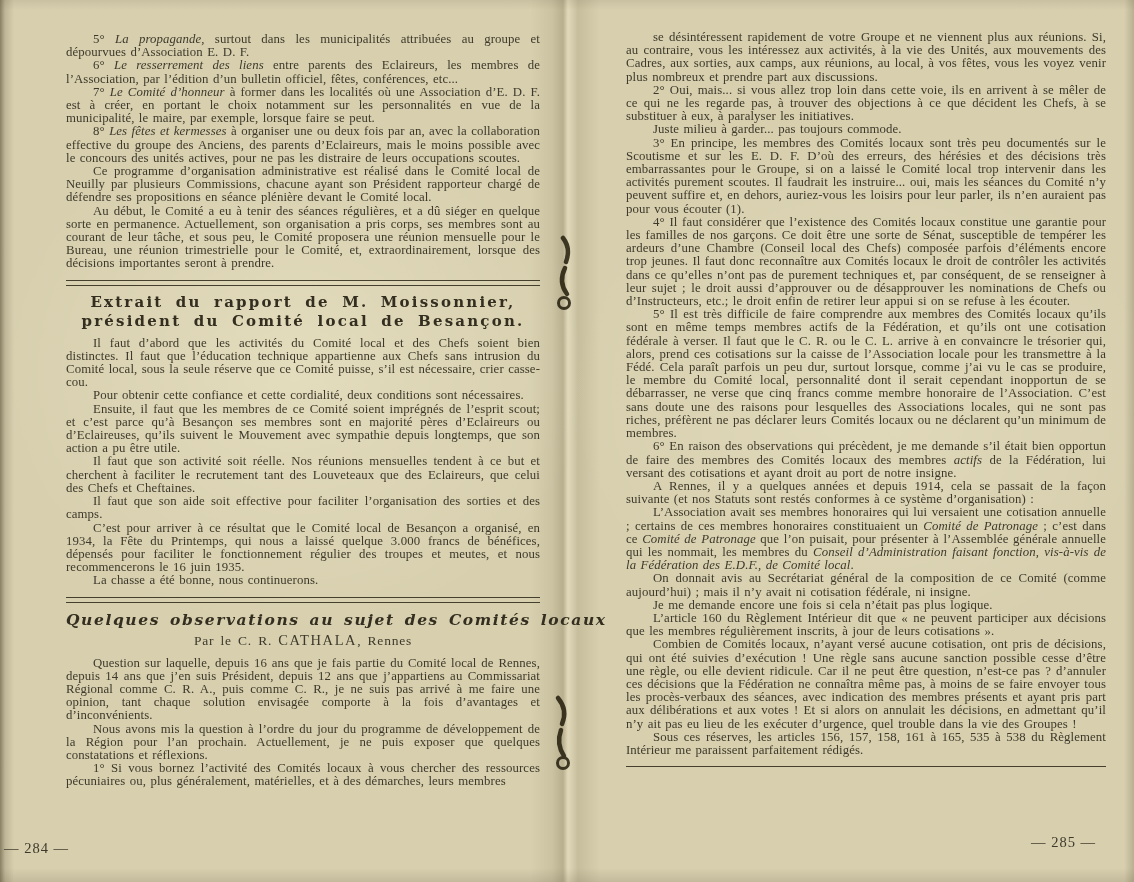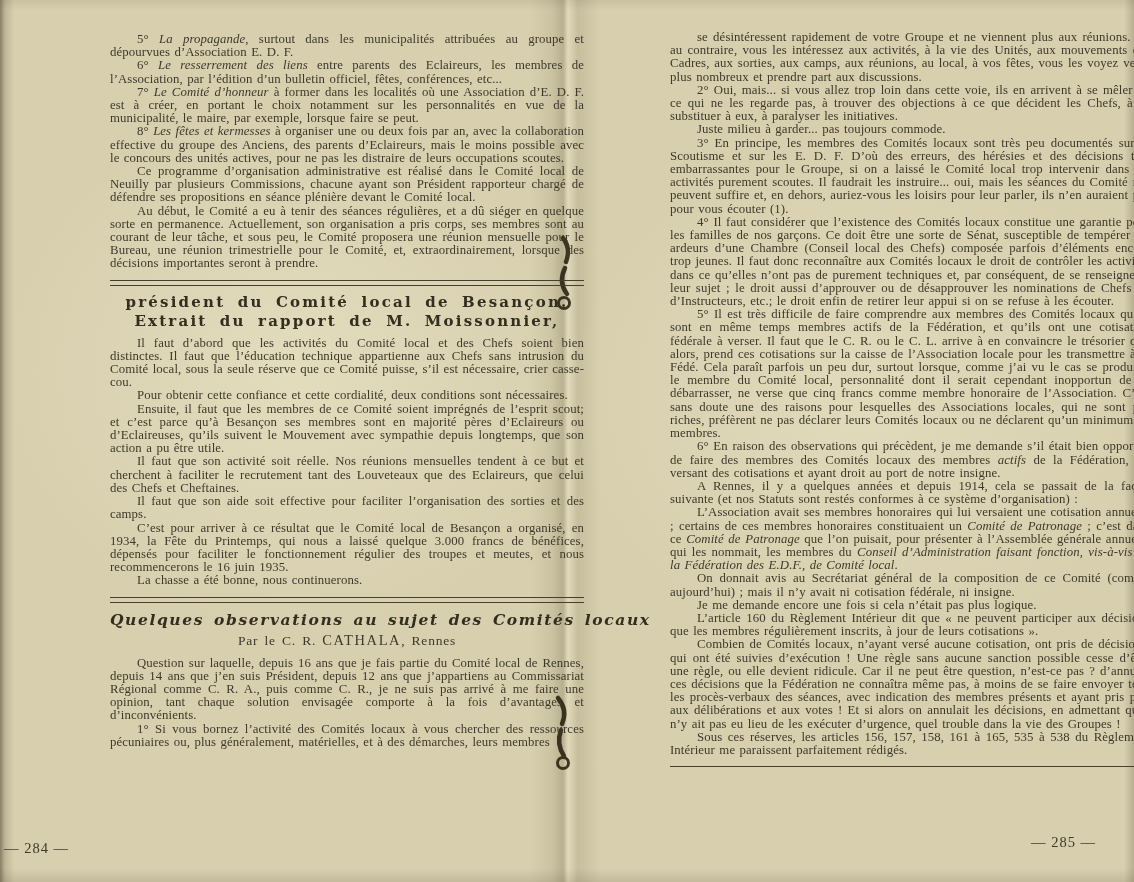--- a/index.html
+++ b/index.html
@@ -12,21 +12,21 @@
       radial-gradient(ellipse 420px 380px at 26% 42%, rgba(255,250,224,0.30), rgba(0,0,0,0) 70%),
       radial-gradient(ellipse 420px 380px at 76% 45%, rgba(255,250,224,0.26), rgba(0,0,0,0) 70%),
       linear-gradient(90deg, rgba(72,62,40,0.55) 0px, rgba(72,62,40,0.18) 5px, rgba(0,0,0,0) 14px),
       linear-gradient(270deg, rgba(72,62,40,0.22) 0px, rgba(0,0,0,0) 10px),
       linear-gradient(180deg, rgba(72,62,40,0.10) 0px, rgba(0,0,0,0) 10px),
       linear-gradient(0deg, rgba(72,62,40,0.14) 0px, rgba(0,0,0,0) 14px),
       linear-gradient(90deg, rgba(0,0,0,0) 530px, rgba(96,84,55,0.10) 552px, rgba(96,84,55,0.26) 563px, rgba(236,229,198,0.45) 568px, rgba(96,84,55,0.14) 578px, rgba(0,0,0,0) 600px);
     font-family:"Liberation Serif","DejaVu Serif",serif;
     color:#3e392b;
   }
-  .page{position:absolute;text-align:justify;margin-left:44px;}
+  .page{position:absolute;text-align:justify;}
   .page-left{left:66px;top:33px;width:474px;}
   .page-right{left:626px;top:31px;width:480px;}
   .flow p.para{
     margin:0;
     font-size:12.8px;
     line-height:13.2px;
     text-indent:27px;
     letter-spacing:0.1px;
     word-spacing:1.1px;
   }
@@ -119,22 +119,22 @@
         <p class="para gap"><span>6° </span><span class="it">Le resserrement des liens</span><span> entre parents des Eclaireurs, les membres de l’Association, par l’édition d’un bulletin officiel, fêtes, conférences, etc...</span></p>
         <p class="para gap"><span>7° </span><span class="it">Le Comité d’honneur</span><span> à former dans les localités où une Association d’E. D. F. est à créer, en portant le choix notamment sur les personnalités en vue de la municipalité, le maire, par exemple, lorsque faire se peut.</span></p>
         <p class="para gap"><span>8° </span><span class="it">Les fêtes et kermesses</span><span> à organiser une ou deux fois par an, avec la collaboration effective du groupe des Anciens, des parents d’Eclaireurs, mais le moins possible avec le concours des unités actives, pour ne pas les distraire de leurs occupations scoutes.</span></p>
         <p class="para gap"><span>Ce programme d’organisation administrative est réalisé dans le Comité local de Neuilly par plusieurs Commissions, chacune ayant son Président rapporteur chargé de défendre ses propositions en séance plénière devant le Comité local.</span></p>
         <p class="para"><span>Au début, le Comité a eu à tenir des séances régulières, et a dû siéger en quelque sorte en permanence. Actuellement, son organisation a pris corps, ses membres sont au courant de leur tâche, et sous peu, le Comité proposera une réunion mensuelle pour le Bureau, une réunion trimestrielle pour le Comité, et, extraordinairement, lorsque des décisions importantes seront à prendre.</span></p>
       </div>
 
     <div class="rule-double"></div>
 
     <h2 class="heading-center">
+      <span class="hl">Extrait du rapport de M. Moissonnier,</span>
       <span class="hl">président du Comité local de Besançon.</span>
-      <span class="hl">Extrait du rapport de M. Moissonnier,</span>
     </h2>
 
     <div class="flow">
         <p class="para"><span>Il faut d’abord que les activités du Comité local et des Chefs soient bien distinctes. Il faut que l’éducation technique appartienne aux Chefs sans intrusion du Comité local, sous la seule réserve que ce Comité puisse, s’il est nécessaire, crier casse-cou.</span></p>
         <p class="para"><span>Pour obtenir cette confiance et cette cordialité, deux conditions sont nécessaires.</span></p>
         <p class="para"><span>Ensuite, il faut que les membres de ce Comité soient imprégnés de l’esprit scout; et c’est parce qu’à Besançon ses membres sont en majorité pères d’Eclaireurs ou d’Eclaireuses, qu’ils suivent le Mouvement avec sympathie depuis longtemps, que son action a pu être utile.</span></p>
         <p class="para"><span>Il faut que son activité soit réelle. Nos réunions mensuelles tendent à ce but et cherchent à faciliter le recrutement tant des Louveteaux que des Eclaireurs, que celui des Chefs et Cheftaines.</span></p>
         <p class="para"><span>Il faut que son aide soit effective pour faciliter l’organisation des sorties et des camps.</span></p>
         <p class="para"><span>C’est pour arriver à ce résultat que le Comité local de Besançon a organisé, en 1934, la Fête du Printemps, qui nous a laissé quelque 3.000 francs de bénéfices, dépensés pour faciliter le fonctionnement régulier des troupes et meutes, et nous recommencerons le 16 juin 1935.</span></p>
         <p class="para"><span>La chasse a été bonne, nous continuerons.</span></p>
@@ -143,20 +143,21 @@
     <div class="rule-double"></div>
 
     <h2 class="heading-wide">Quelques observations au sujet des Comités locaux</h2>
 
     <div class="byline">
       <span>Par le C. R. </span><span class="byline-name">CATHALA</span><span>, Rennes</span>
     </div>
 
     <div class="flow">
         <p class="para"><span>Question sur laquelle, depuis 16 ans que je fais partie du Comité local de Rennes, depuis 14 ans que j’en suis Président, depuis 12 ans que j’appartiens au Commissariat Régional comme C. R. A., puis comme C. R., je ne suis pas arrivé à me faire une opinion, tant chaque solution envisagée comporte à la fois d’avantages et d’inconvénients.</span></p>
+        <p class="para"><span>Nous avons mis la question à l’ordre du jour du programme de développement de la Région pour l’an prochain. Actuellement, je ne puis exposer que quelques constatations et réflexions.</span></p>
         <p class="para"><span>1° Si vous bornez l’activité des Comités locaux à vous chercher des ressources pécuniaires ou, plus généralement, matérielles, et à des démarches, leurs membres</span></p>
       </div>
   </div>
 
   <div class="page-number page-number-left">— 284 —</div>
 
   <div class="page page-right">
     <div class="flow">
         <p class="para noindent"><span>se désintéressent rapidement de votre Groupe et ne viennent plus aux réunions. Si, au contraire, vous les intéressez aux activités, à la vie des Unités, aux mouvements des Cadres, aux sorties, aux camps, aux réunions, au local, à vos fêtes, vous les voyez venir plus nombreux et prendre part aux discussions.</span></p>
         <p class="para gap"><span>2° Oui, mais... si vous allez trop loin dans cette voie, ils en arrivent à se mêler de ce qui ne les regarde pas, à trouver des objections à ce que décident les Chefs, à se substituer à eux, à paralyser les initiatives.</span></p>

